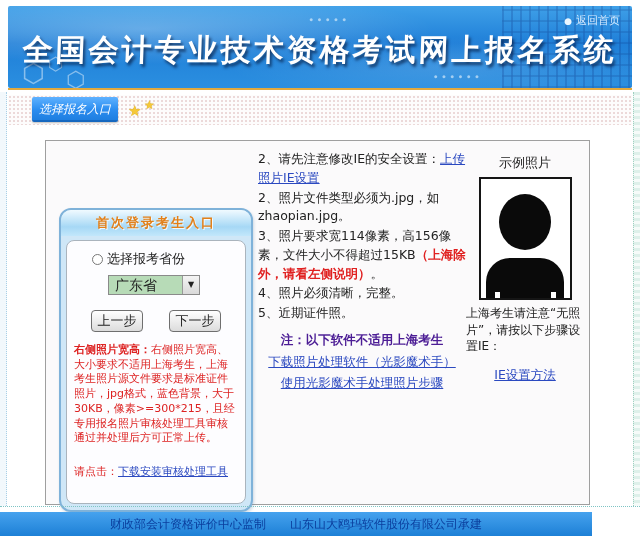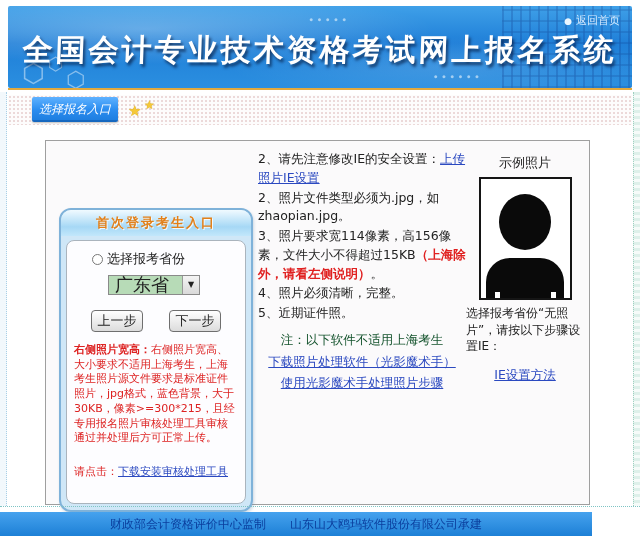--- a/index.html
+++ b/index.html
@@ -57,39 +57,39 @@
   .panel { position:absolute; left:13px; top:67px; width:194px; border:2px solid #7fb2d9; border-radius:12px;
     background:#cfe7f7; box-shadow:1px 2px 3px rgba(70,120,160,.25); overflow:hidden; }
   .panel-header { height:26px; line-height:26px; text-align:center;
     background:linear-gradient(180deg,#f0faff 0%, #a6d8f5 65%, #c2e7fb 100%);
     color:#e2801a; font-weight:bold; font-size:13px; letter-spacing:2px;
     font-family:"DejaVu Serif","Liberation Serif",serif; text-shadow:1px 1px 0 rgba(255,255,255,.8); }
   .panel-inner { margin:4px 5px 6px 5px; background:#fdfdff; border:1px solid #aab4bd; border-radius:8px; padding:9px 7px 24px 7px; }
   .radio-row { margin-left:18px; font-size:13px; color:#222; display:flex; align-items:center; cursor:pointer; }
   .radio { display:inline-block; width:11px; height:11px; border:1px solid #777; border-radius:50%; background:#fff; margin-right:4px; }
   .select { margin:7px 0 0 34px; width:92px; height:20px; border:1px solid #8a8a8a; display:flex; background:#b7dbb7; cursor:pointer; }
-  .select-value { flex:1; font-size:18px; line-height:18px; padding-left:6px; color:#222; }
+  .select-value { flex:1; font-size:14px; line-height:18px; padding-left:6px; color:#222; }
   .select-arrow { width:17px; background:linear-gradient(180deg,#f4f4f4,#d9d9d9); border-left:1px solid #999;
     font-size:8px; line-height:18px; text-align:center; color:#222; }
   .btn-row { display:flex; justify-content:center; gap:26px; margin-top:15px; }
   .btn { width:52px; height:22px; font-size:13px; color:#222; font-family:inherit; cursor:pointer;
     background:linear-gradient(180deg,#ffffff,#dcdcdc); border:1px solid #6f6f6f; border-radius:4px; }
   .warning { margin-top:11px; font-size:11px; line-height:1.34; color:#dd2222; }
   .warning b { color:#dd2222; }
   .click-row { margin-top:18px; font-size:11px; color:#dd2222;font-family:Liberation Serif, serif; }
   .link { color:#2b49c0; text-decoration:underline; cursor:pointer; }
 
   
   .mid-col { position:absolute; left:212px; top:8px; width:208px; font-size:12.5px; line-height:1.5; color:#222; }
   .red-strong { color:#d04040; }
   .prov { margin-bottom:2px; }
   .item { margin-top:1px; }
   .item .red-bold { color:#e02020; font-weight:bold; }
   .note-block { margin-top:8px; text-align:center; }
-  .note-block .note-red { color:#14532d; font-weight:normal; }
+  .note-block .note-red { color:#4c1d95; font-weight:bold; }
   .note-block .link { display:block; margin-top:3px; }
 
   
   .right-col { position:absolute; left:420px; top:13px; width:118px; }
   .sample-title { text-align:center; font-size:13px; color:#222; margin-bottom:5px; }
   .photo-box { width:93px; height:123px; margin:0 auto; background:#ffffff; border:2px solid #151515; position:relative; overflow:hidden; }
   .head { position:absolute; top:15px; left:50%; transform:translateX(-50%); width:52px; height:56px; background:#0a0a0a; border-radius:50%; }
   .shoulders { position:absolute; bottom:0; left:50%; transform:translateX(-50%); width:78px; height:40px; background:#0a0a0a; border-radius:24px 24px 0 0; }
   .notch { position:absolute; bottom:0; width:5px; height:6px; background:#ffffff; }
   .notch.n1 { left:14px; } .notch.n2 { right:14px; }
@@ -165,21 +165,21 @@
     </div>
 
     <div class="right-col">
       <div class="sample-title">示例照片</div>
       <div class="photo-box">
         <div class="head"></div>
         <div class="shoulders"></div>
         <div class="notch n1"></div>
         <div class="notch n2"></div>
       </div>
-      <p class="hint">选择报考省份“无照片”，请按以下步骤设置IE：</p>
+      <p class="hint">上海考生请注意“无照片”，请按以下步骤设置IE：</p>
       <a class="link ie-link">IE设置方法</a>
     </div>
 
   </div>
 
   <div class="footer-sep"></div>
   <div class="footer">
     <span>财政部会计资格评价中心监制　　山东山大鸥玛软件股份有限公司承建</span>
   </div>
 

